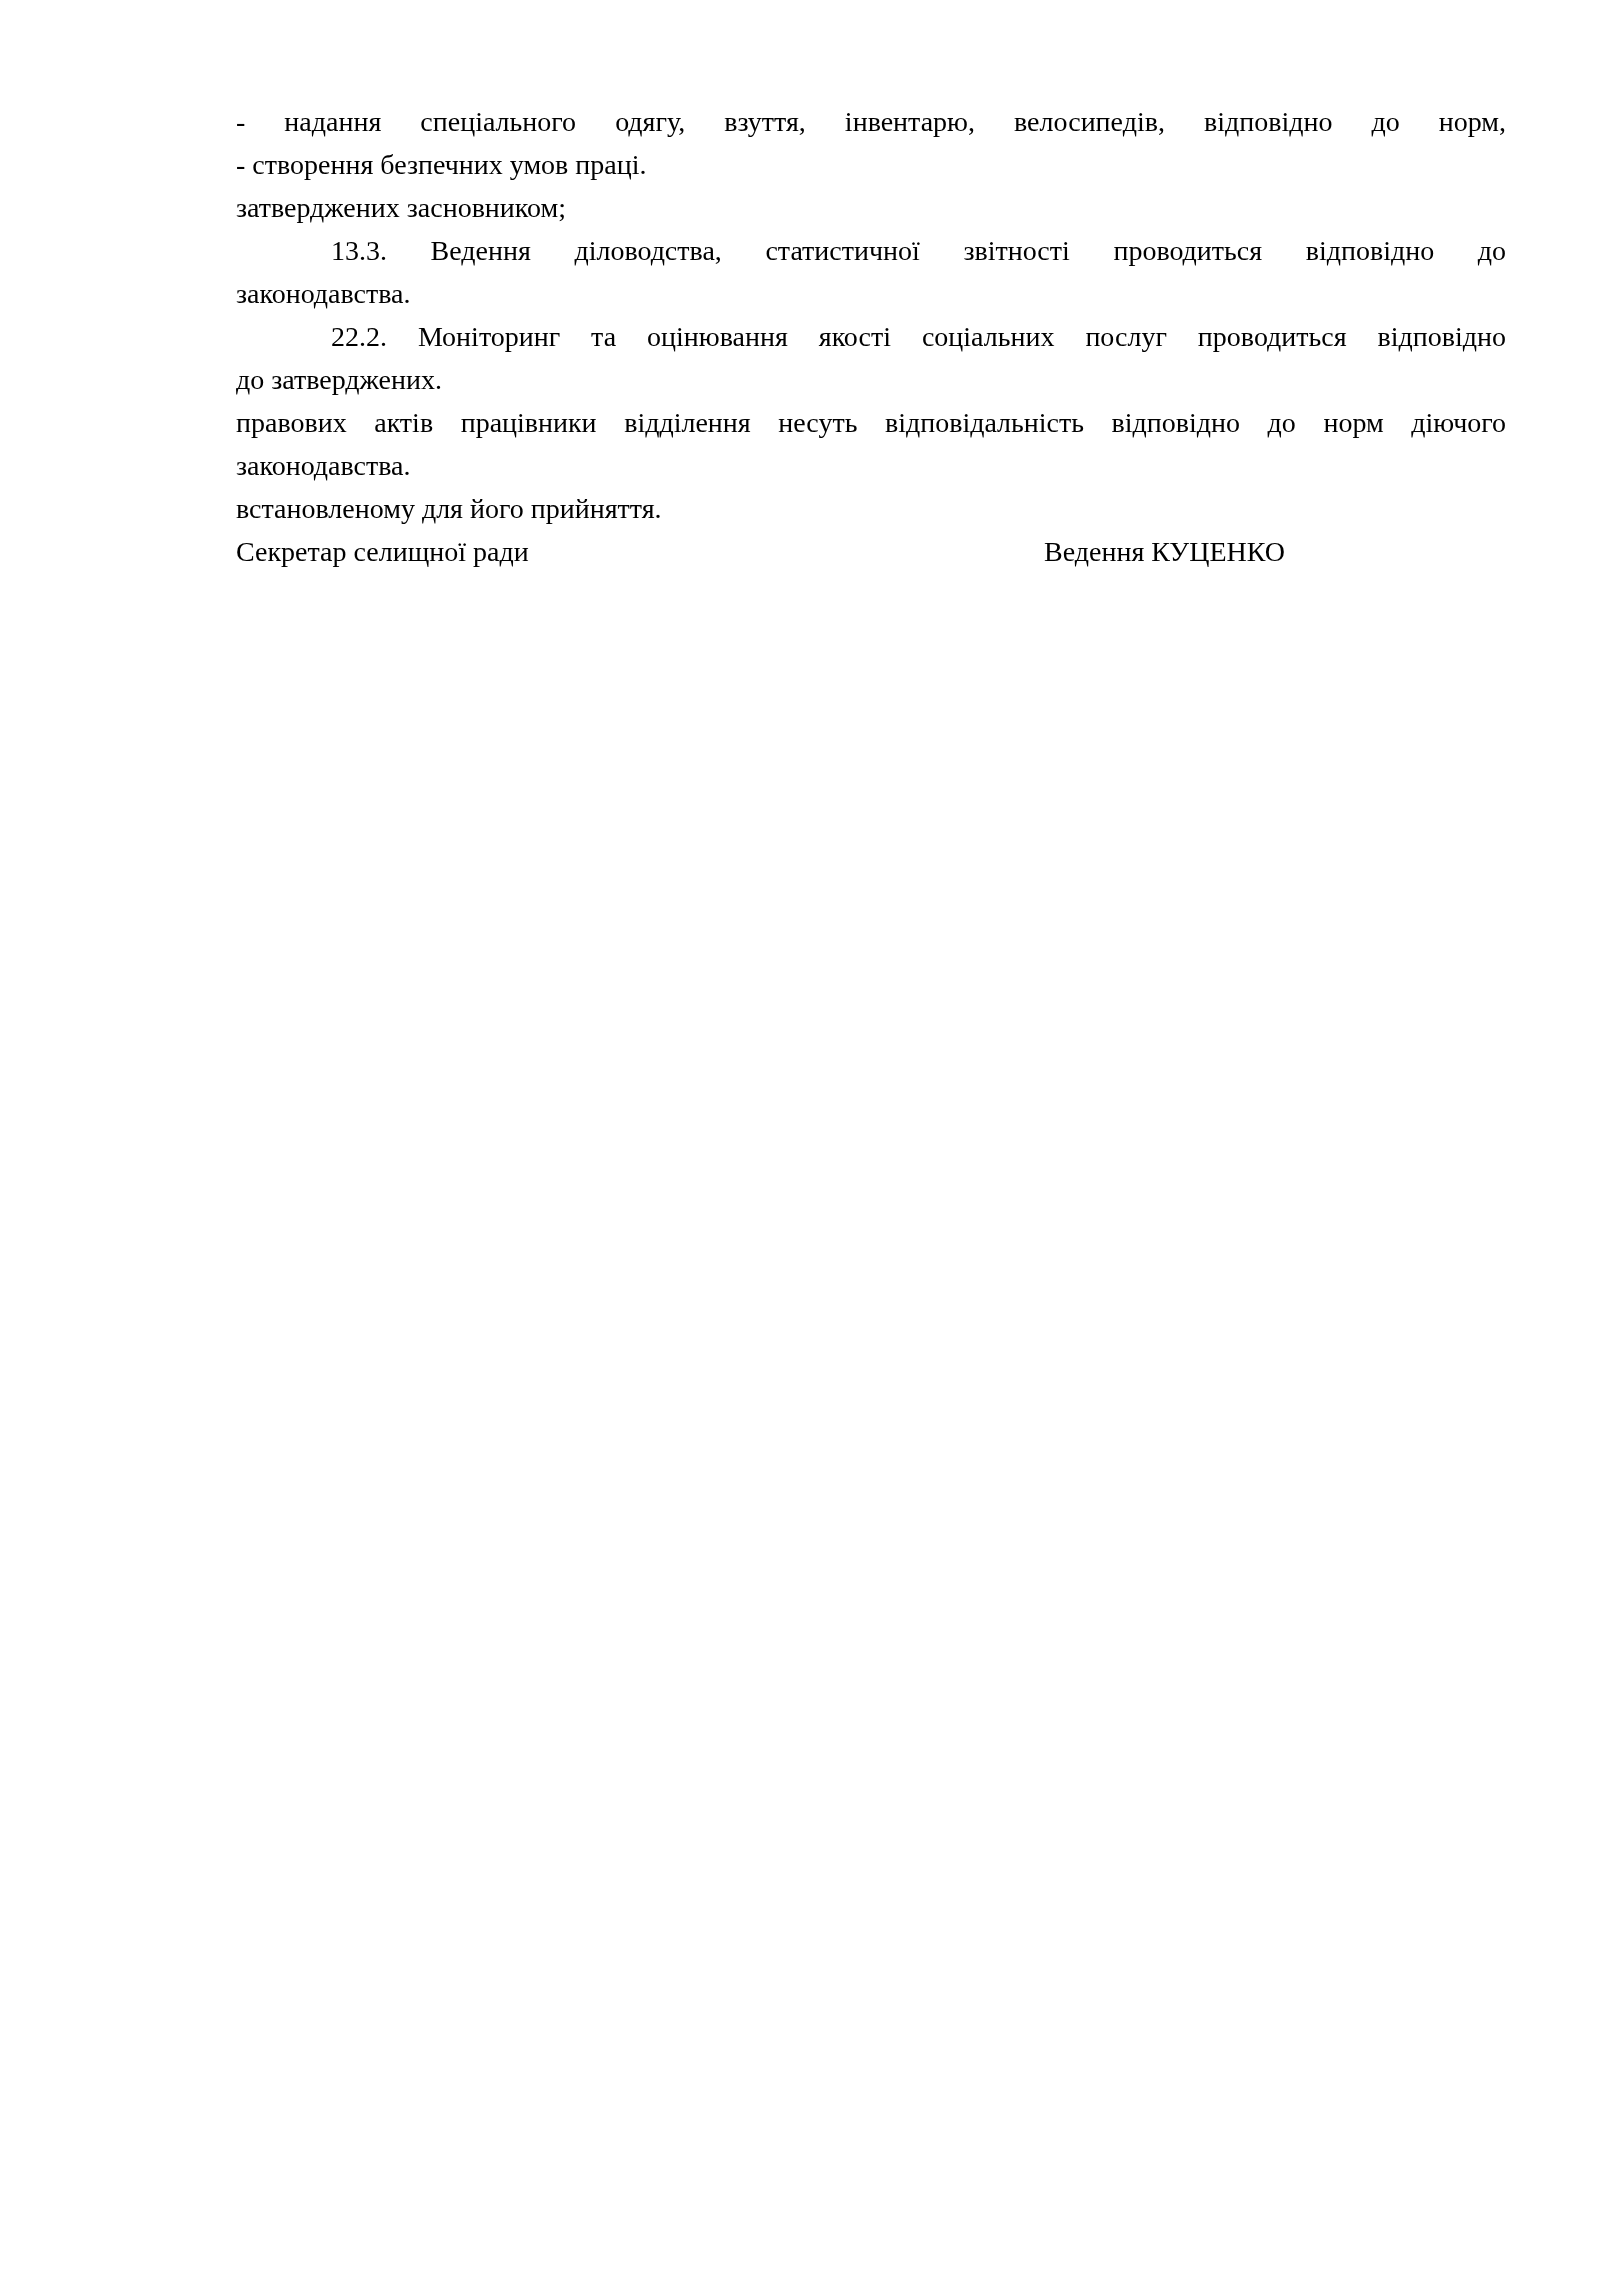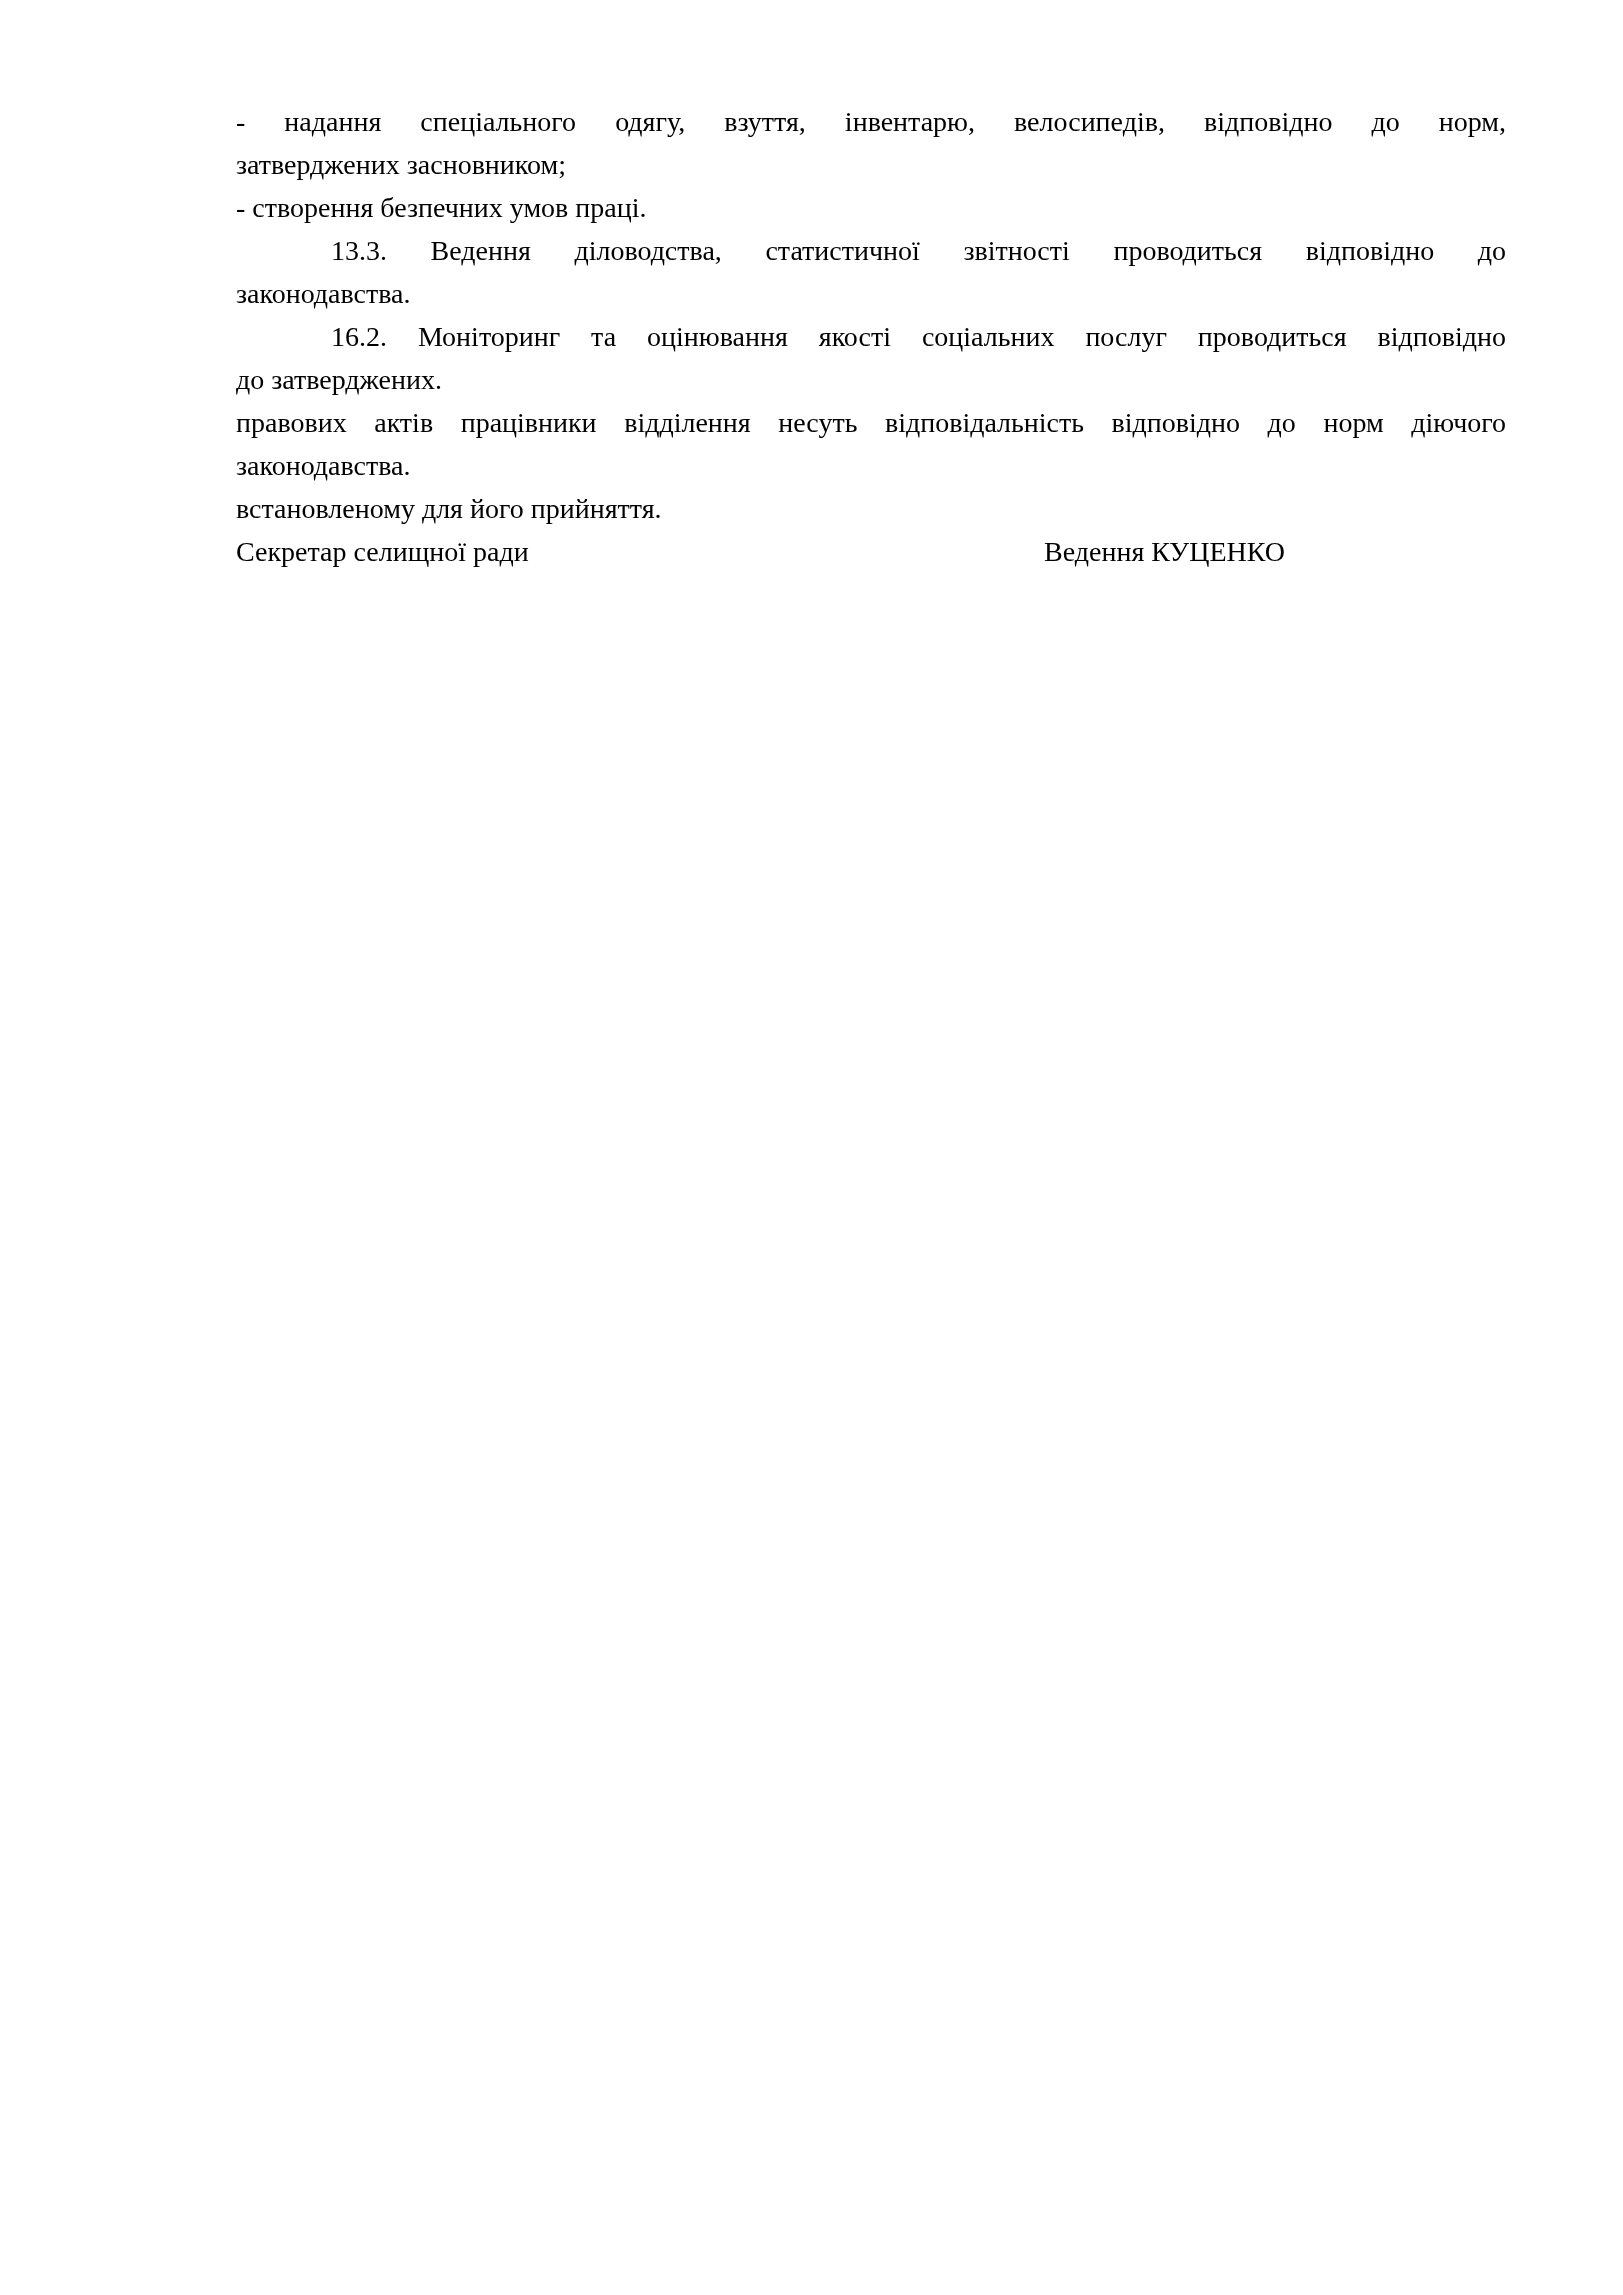--- a/index.html
+++ b/index.html
@@ -47,28 +47,28 @@
     top: 0;
     white-space: nowrap;
   }
 </style>
 </head>
 <body>
 
 <div class="doc">
 
   <div class="ln just">- надання спеціального одягу, взуття, інвентарю, велосипедів, відповідно до норм,</div>
+  <div class="ln">- створення безпечних умов праці.</div>
+
   <div class="ln">затверджених засновником;</div>
-
-  <div class="ln">- створення безпечних умов праці.</div>
 
   <div class="ln just ind">13.3. Ведення діловодства, статистичної звітності проводиться відповідно до</div>
   <div class="ln">законодавства.</div>
 
-  <div class="ln just ind">16.2. Моніторинг та оцінювання якості соціальних послуг проводиться відповідно</div>
+  <div class="ln just ind">22.2. Моніторинг та оцінювання якості соціальних послуг проводиться відповідно</div>
   <div class="ln">до затверджених.</div>
 
   <div class="ln just">правових актів працівники відділення несуть відповідальність відповідно до норм діючого</div>
   <div class="ln">законодавства.</div>
 
   <div class="ln">встановленому для його прийняття.</div>
 
   <div class="sig-row">
     <span class="sig-role">Секретар селищної ради</span>
     <span class="sig-name">Ведення КУЦЕНКО</span>

